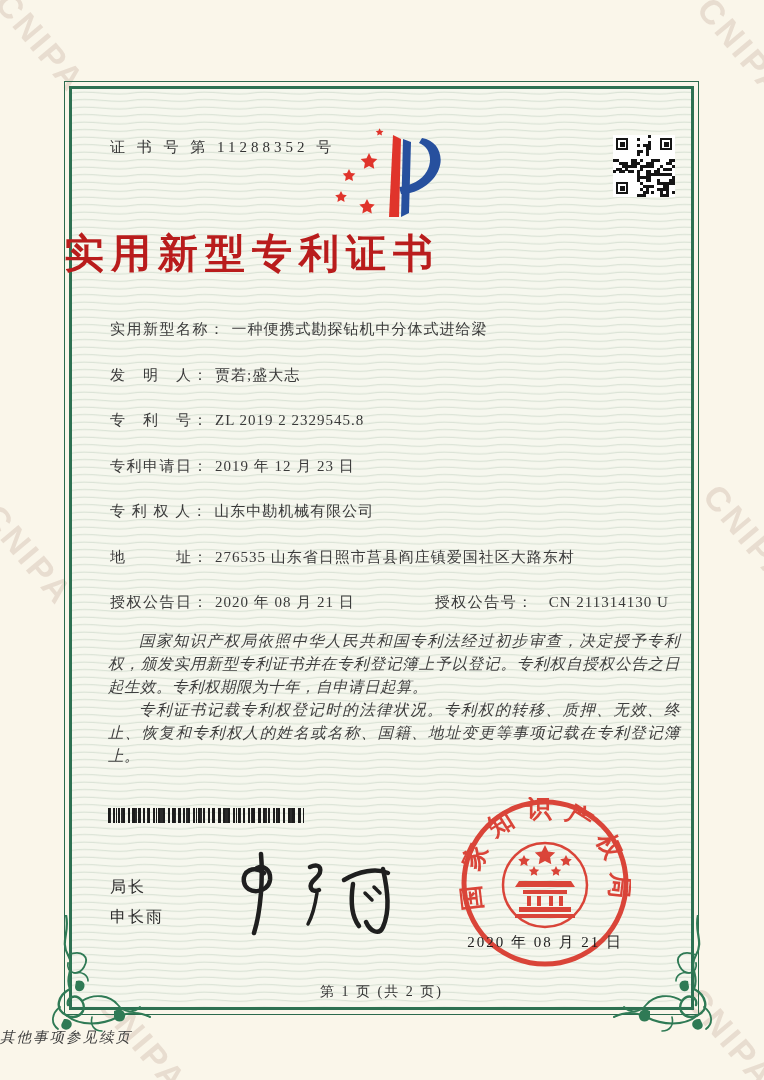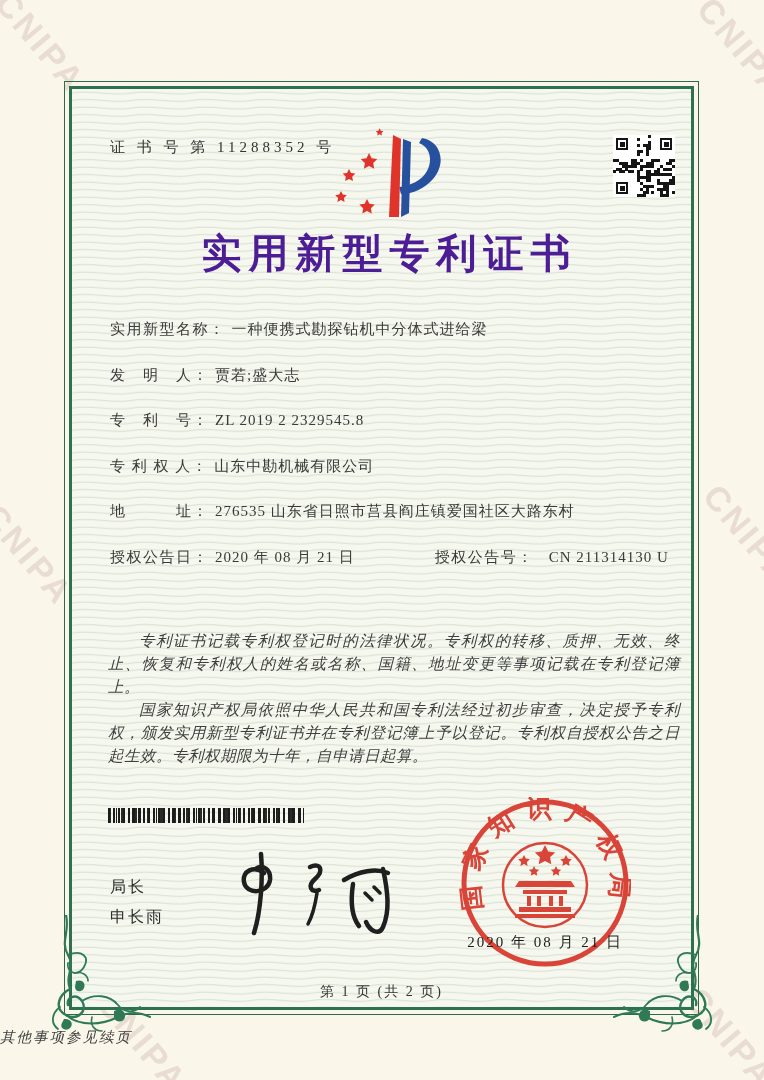--- a/index.html
+++ b/index.html
@@ -29,22 +29,22 @@
   .guilloche{position:absolute; left:0; top:0; width:100%; height:100%; opacity:.75;}
   
   .content{position:absolute; left:64px; top:81px; width:635px; height:934px; z-index:3;border-radius:11px;}
   .certno{position:absolute; left:46px; top:57px; font-size:15px; letter-spacing:4px; color:#333;}
   .logo{position:absolute; left:265px; top:44px; width:116px; height:99px;}
   .qr{position:absolute; left:549px; top:54px; width:62px; height:62px; background:#fff;}
   .qr .finder{position:absolute; width:12px; height:12px; border:2.6px solid #151515; box-sizing:border-box;}
   .qr .finder::after{content:""; position:absolute; left:2.2px; top:2.2px; width:4.4px; height:4.4px; background:#151515;}
   .qr .mod{position:absolute; background:#151515;}
   .title{
-    position:absolute; left:0; top:145px; width:100%; text-align:center;
-    font-size:40px; font-weight:bold; color:#4c1d95; letter-spacing:7px;padding-left:8px;
+    position:absolute; left:0; top:145px; width:100%; 
+    font-size:40px; font-weight:bold; color:#b91c1c; letter-spacing:7px;
   }
   .fields{position:absolute; left:46px; top:238px; width:566px; font-size:15px;}
   .frow{display:flex; margin-bottom:25.5px; line-height:20px;align-items:center;}
   .frow .lbl{letter-spacing:1.5px; white-space:nowrap;}
   .frow .val{letter-spacing:1px; margin-left:6px; white-space:nowrap;}
   .grant{display:flex;}
   .grant .pair2{margin-left:80px; display:flex;gap:9px;}
   .paras{
     position:absolute; left:44px; top:548px; width:572px;
     font-size:15.5px; line-height:23px; font-style:italic; color:#3f3f3f;
@@ -259,40 +259,44 @@
       </div>
       <div class="frow">
         <span class="lbl">发　明　人：</span>
         <span class="val">贾若;盛大志</span>
       </div>
       <div class="frow">
         <span class="lbl">专　利　号：</span>
         <span class="val">ZL 2019 2 2329545.8</span>
       </div>
       <div class="frow">
+        <span class="lbl">专利申请日：</span>
+        <span class="val">2019 年 12 月 23 日</span>
+      </div>
+      <div class="frow">
         <span class="lbl">专 利 权 人：</span>
         <span class="val">山东中勘机械有限公司</span>
       </div>
       <div class="frow">
         <span class="lbl">地　　　址：</span>
         <span class="val">276535 山东省日照市莒县阎庄镇爱国社区大路东村</span>
       </div>
       <div class="frow grant">
         <span class="lbl">授权公告日：</span>
         <span class="val">2020 年 08 月 21 日</span>
         <span class="pair2">
           <span class="lbl">授权公告号：</span>
           <span class="val">CN 211314130 U</span>
         </span>
       </div>
     </div>
 
     <div class="paras">
+      <p>国家知识产权局依照中华人民共和国专利法经过初步审查，决定授予专利权，颁发实用新型专利证书并在专利登记簿上予以登记。专利权自授权公告之日起生效。专利权期限为十年，自申请日起算。</p>
       <p>专利证书记载专利权登记时的法律状况。专利权的转移、质押、无效、终止、恢复和专利权人的姓名或名称、国籍、地址变更等事项记载在专利登记簿上。</p>
-      <p>国家知识产权局依照中华人民共和国专利法经过初步审查，决定授予专利权，颁发实用新型专利证书并在专利登记簿上予以登记。专利权自授权公告之日起生效。专利权期限为十年，自申请日起算。</p>
     </div>
 
     <div class="barcode"></div>
 
     <div class="signer">
       <div>局长</div>
       <div>申长雨</div>
     </div>
 
     <svg class="signature" viewBox="0 0 180 88" xmlns="http://www.w3.org/2000/svg" fill="none" stroke="#1f1f1f" stroke-width="4.5" stroke-linecap="round">

